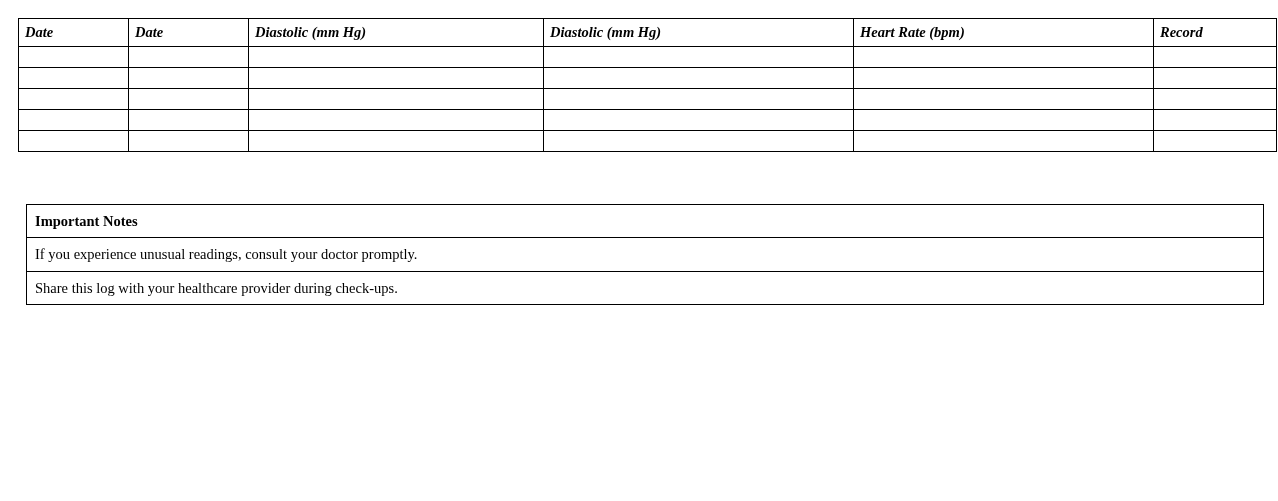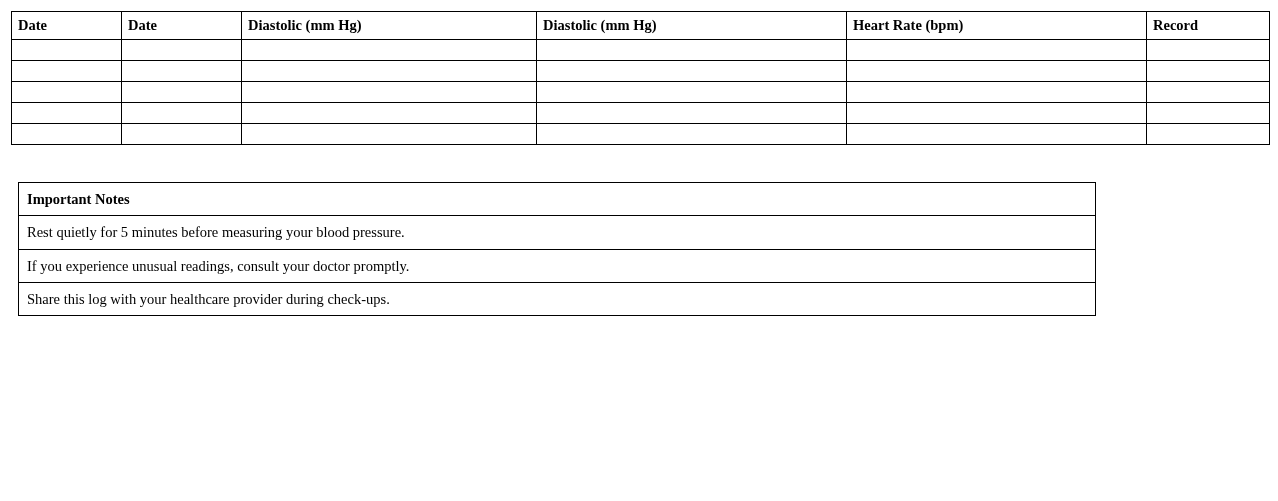--- a/index.html
+++ b/index.html
@@ -19,21 +19,22 @@
     width: 1278px;
     height: 501px;
     box-sizing: border-box;
     padding: 10px 10px 0 10px;
   }
 
   table.log-table {
     border-collapse: collapse;
     table-layout: fixed;
     width: 1258px;
-    margin: 1px;
+    margin: 8px;
+    font-style: italic;
   }
   table.log-table th,
   table.log-table td {
     border: 1px solid #000000;
     padding: 3px 6px;
     font-size: 14.5px;
     line-height: 1.4;
     vertical-align: top;
     text-align: left;
     height: 18px;
@@ -47,22 +48,22 @@
     height: 21px;
   }
 
   .spacer {
     height: 28px;
   }
 
   table.notes-table {
     border-collapse: collapse;
     table-layout: fixed;
-    width: 1078px;
-    margin: 8px;
+    width: 1238px;
+    margin: 16px;
   }
   table.notes-table th,
   table.notes-table td {
     border: 1px solid #000000;
     padding: 6px 8px;
     font-size: 14.5px;
     line-height: 1.4;
     text-align: left;
     vertical-align: middle;
     box-sizing: border-box;
@@ -144,23 +145,20 @@
   <div class="spacer"></div>
 
   <table class="notes-table">
     <thead>
       <tr>
         <th>Important Notes</th>
       </tr>
     </thead>
     <tbody>
       <tr>
-        <td>Rest quietly for 5 minutes before measuring your blood pressure.</td>
-      </tr>
-      <tr>
         <td>If you experience unusual readings, consult your doctor promptly.</td>
       </tr>
       <tr>
         <td>Share this log with your healthcare provider during check-ups.</td>
       </tr>
     </tbody>
   </table>
 
 </div>
 

